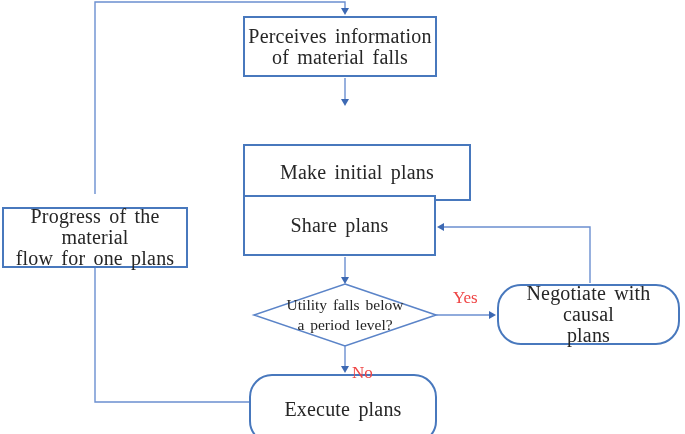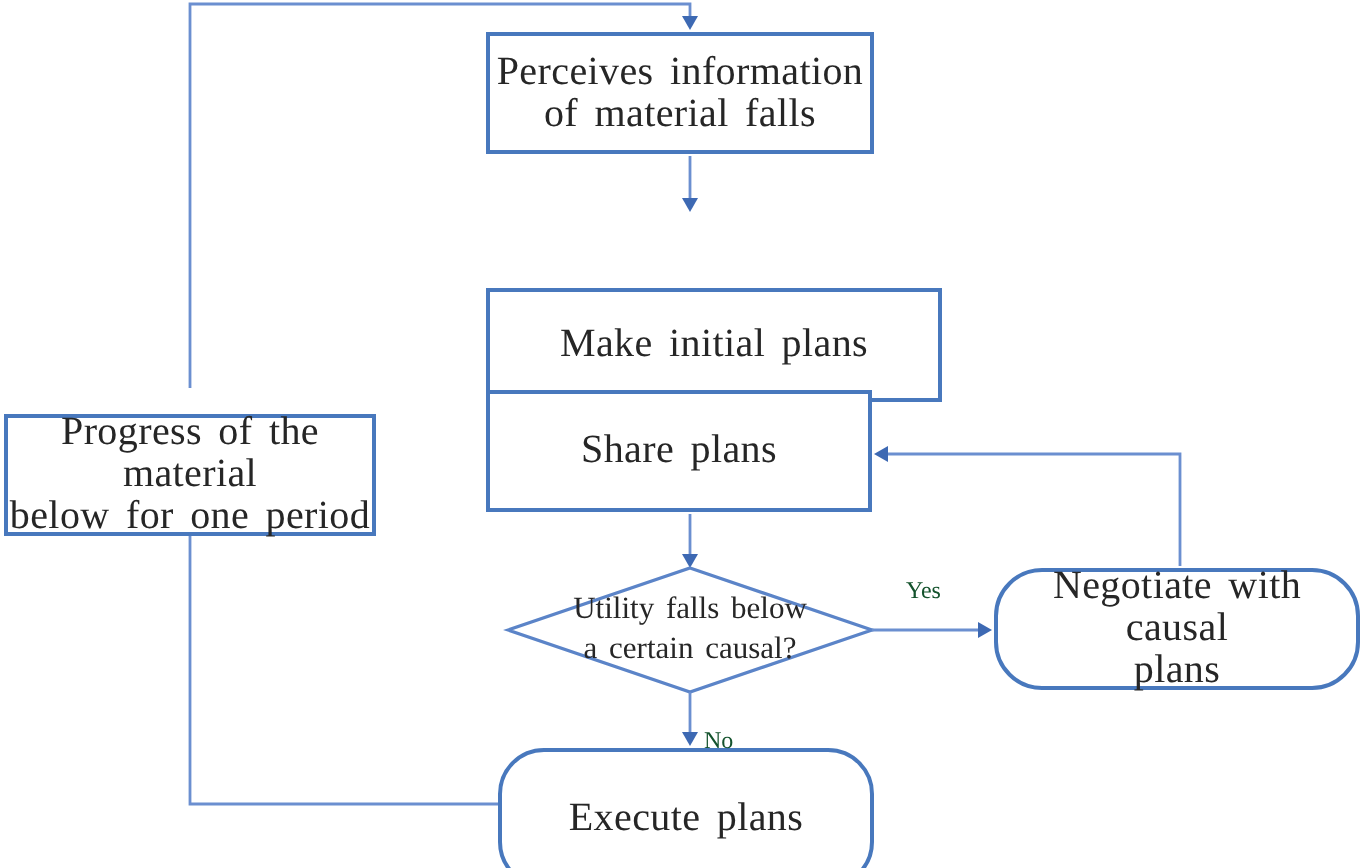--- a/index.html
+++ b/index.html
@@ -50,22 +50,22 @@
     justify-content: center;
     text-align: center;
     font-size: 15.5px;
     line-height: 20px;
     color: #262626;
     word-spacing: 2px;
   }
   .diamond-label span { display: block; }
   .edge-label {
     position: absolute;
-    font-size: 12px;
-    color: #14532d;
+    font-size: 17px;
+    color: #ef4444;
   }
   .edge-label.yes { left: 453px; top: 288px; }
   .edge-label.no  { left: 352px; top: 363px; }
 
   .node.perceive  { left: 243px; top: 16px;  width: 194px; height: 61px; }
   .node.make      { left: 243px; top: 107px; width: 228px; height: 57px; margin-top: 37px; }
   .node.share     { left: 243px; top: 195px; width: 193px; height: 61px; text-align: right; }
   .node.negotiate { left: 497px; top: 284px; width: 183px; height: 61px; border-radius: 24px; }
   .node.execute   { left: 249px; top: 374px; width: 188px; height: 70px; border-radius: 23px; }
   .node.progress  { left: 2px;   top: 195px; width: 186px; height: 61px; margin-top: 12px; }
@@ -114,37 +114,37 @@
   <div class="node make">
     <span>Make initial plans</span>
   </div>
 
   <div class="node share">
     <span>Share plans</span>
   </div>
 
   <div class="diamond-label">
     <span>Utility falls below</span>
-    <span>a certain causal?</span>
+    <span>a period level?</span>
   </div>
 
   <div class="node negotiate">
     <div>
       <span>Negotiate with causal</span>
       <span>plans</span>
     </div>
   </div>
 
   <div class="node execute">
     <span>Execute plans</span>
   </div>
 
   <div class="node progress">
     <div>
       <span>Progress of the material</span>
-      <span>below for one period</span>
+      <span>flow for one plans</span>
     </div>
   </div>
 
   <div class="edge-label yes">Yes</div>
   <div class="edge-label no">No</div>
 
 </div>
 
 </body></html>

